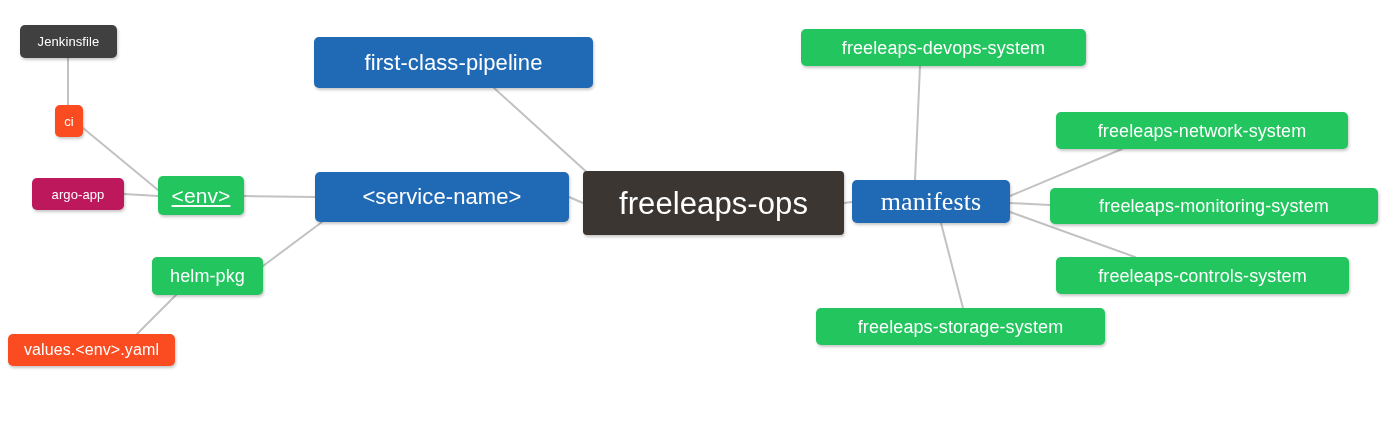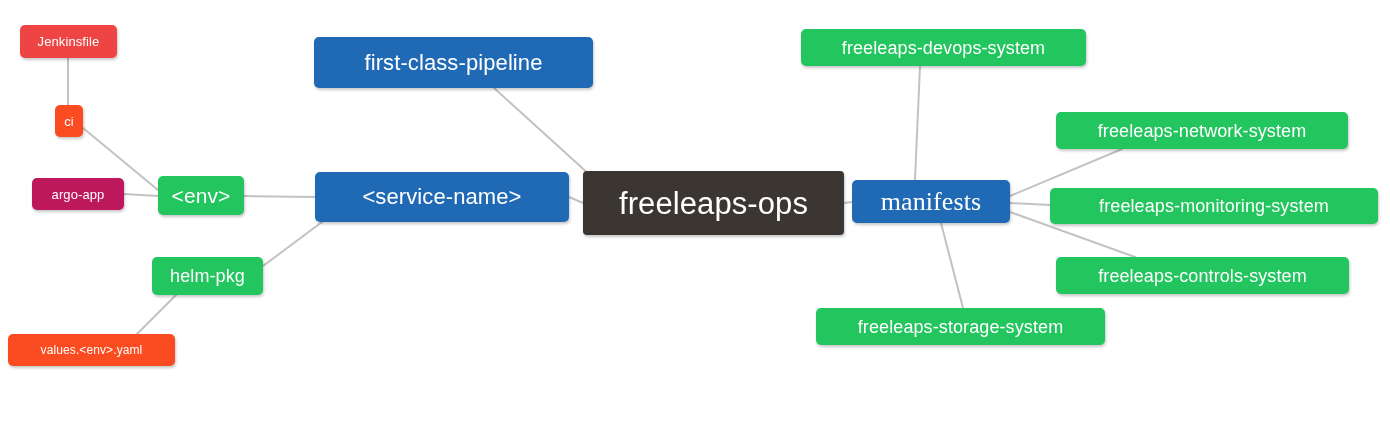--- a/index.html
+++ b/index.html
@@ -43,21 +43,21 @@
   }
   .node.root {
     border-radius: 4px;
   }
   .lvl-root  { font-size: 31px; }
   .lvl-1-big { font-size: 22px; }
   .lvl-1     { font-size: 26px; font-family: Liberation Serif, serif; }
   .lvl-2     { font-size: 21px; }
   .lvl-3     { font-size: 18px; }
   .lvl-4     { font-size: 13px; }
-  .lvl-5     { font-size: 12px; }
+  .lvl-5     { font-size: 16px; }
 </style>
 </head>
 <body>
 
 <div id="canvas">
 
   <svg id="edge-layer" viewBox="0 0 1390 421" xmlns="http://www.w3.org/2000/svg">
       <path d="M 583 203 L 569 197" stroke="#c2c2c2" stroke-width="2" fill="none" stroke-linecap="round"></path>
       <path d="M 591 176 L 494 88" stroke="#c2c2c2" stroke-width="2" fill="none" stroke-linecap="round"></path>
       <path d="M 844 203 L 852 202" stroke="#c2c2c2" stroke-width="2" fill="none" stroke-linecap="round"></path>
@@ -80,30 +80,30 @@
       </div>
       <div class="node lvl-1-big" style="left: 315px; top: 172px; width: 254px; height: 50px; background: rgb(32, 105, 180); padding: 0px 18px;">
         <span>&lt;service-name&gt;</span>
       </div>
       <div class="node lvl-1" style="left: 852px; top: 180px; width: 158px; height: 43px; background: rgb(32, 105, 180); padding: 0px 16px;">
         <span>manifests</span>
       </div>
       <div class="node lvl-1-big" style="left: 314px; top: 37px; width: 279px; height: 51px; background: rgb(32, 105, 180); padding: 0px 16px;">
         <span>first-class-pipeline</span>
       </div>
-      <div class="node lvl-2" style="left: 158px; top: 176px; width: 86px; height: 39px; background: rgb(34, 197, 94); padding: 0px 12px;">
+      <div class="node lvl-2" style="left: 158px; top: 176px; width: 86px; height: 39px; background: rgb(34, 197, 94); padding: 0px 12px; text-decoration: underline;">
         <span>&lt;env&gt;</span>
       </div>
       <div class="node lvl-3" style="left: 152px; top: 257px; width: 111px; height: 38px; background: rgb(34, 197, 94); padding: 0px 16px;">
         <span>helm-pkg</span>
       </div>
       <div class="node lvl-4" style="left: 55px; top: 105px; width: 28px; height: 32px; background: rgb(251, 75, 32); padding: 0px 7px;">
         <span>ci</span>
       </div>
-      <div class="node lvl-4" style="left: 20px; top: 25px; width: 97px; height: 33px; background: #ef4444; padding: 0px 10px; text-align: right;">
+      <div class="node lvl-4" style="left: 20px; top: 25px; width: 97px; height: 33px; background: #404040; padding: 0px 10px; text-align: right;">
         <span>Jenkinsfile</span>
       </div>
       <div class="node lvl-4" style="left: 32px; top: 178px; width: 92px; height: 32px; background: #be185d; padding: 0px 10px;">
         <span>argo-app</span>
       </div>
       <div class="node lvl-5" style="left: 8px; top: 334px; width: 167px; height: 32px; background: rgb(251, 75, 32); padding: 0px 10px;">
         <span>values.&lt;env&gt;.yaml</span>
       </div>
       <div class="node lvl-3" style="left: 801px; top: 29px; width: 285px; height: 37px; background: rgb(34, 197, 94); padding: 0px 12px;">
         <span>freeleaps-devops-system</span>

